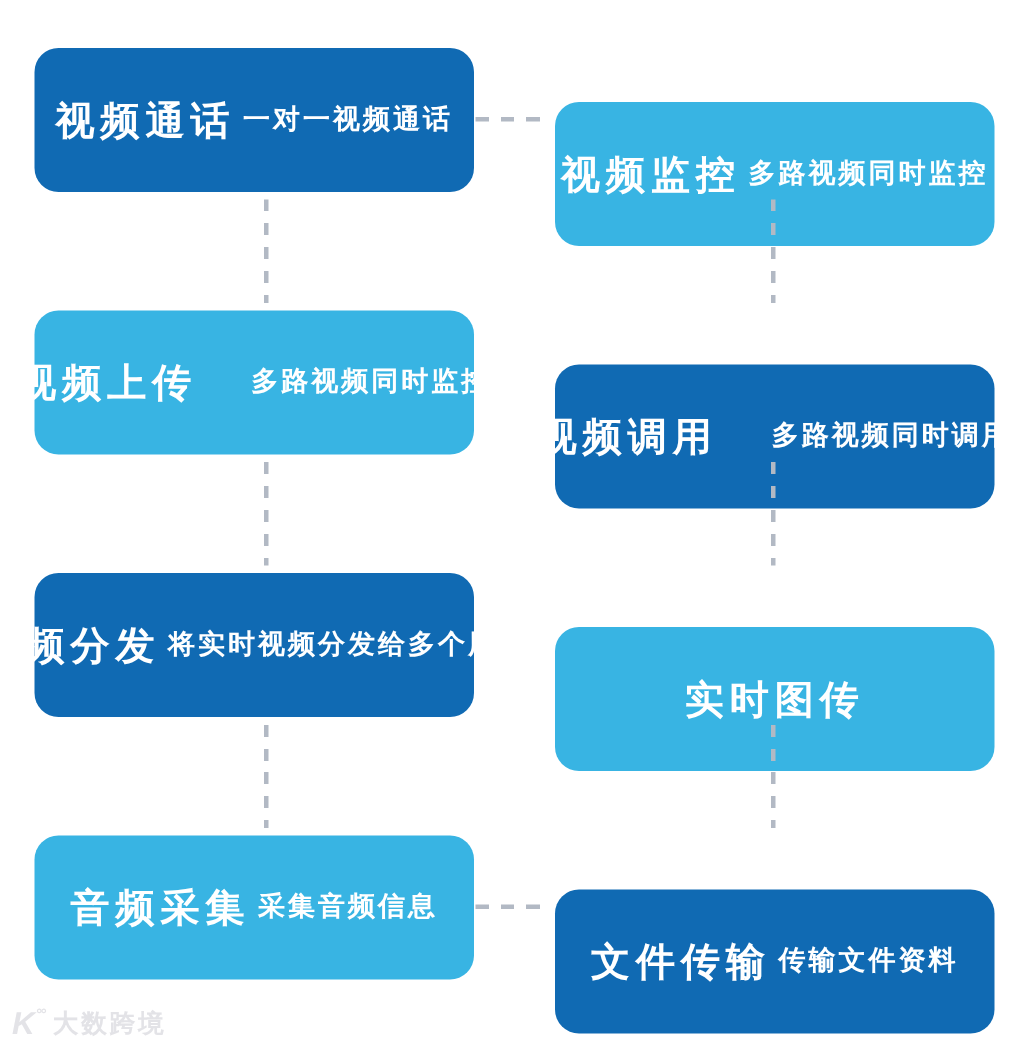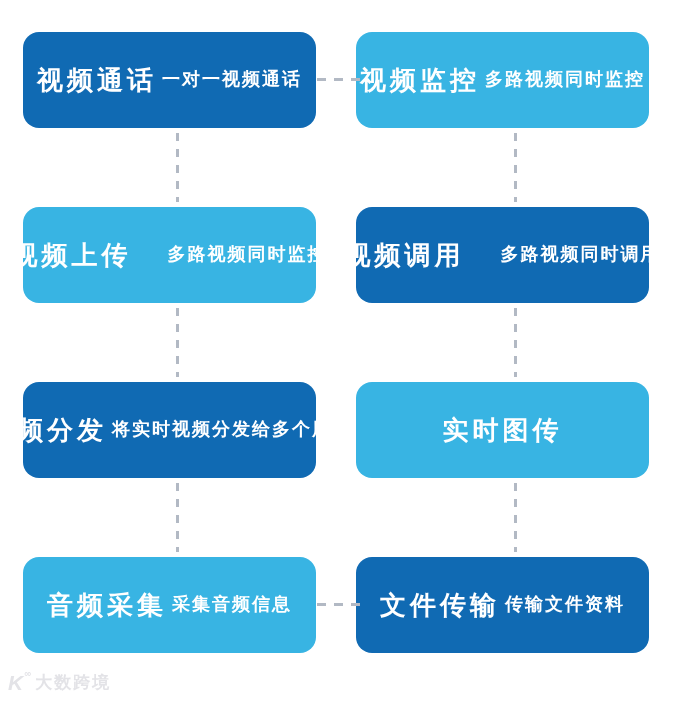--- a/index.html
+++ b/index.html
@@ -35,21 +35,21 @@
     white-space: nowrap;
   }
   .subtitle {
     font-size: 18px;
     font-weight: bold;
     letter-spacing: 2px;
     line-height: 1.2;
     white-space: nowrap;
   }
   .c0 { left: 23px; }
-  .c1 { left: 356px; }
+  .c1 { left: 370px; margin-top: 36px; }
   .r0 { top: 32px; }
   .r1 { top: 207px; gap: 36px; }
   .r2 { top: 382px; }
   .r3 { top: 557px; }
   .hconn {
     position: absolute;
     height: 3px;
     width: 46px;
     background: repeating-linear-gradient(90deg,
       var(--connector, #b2b9c4) 0 9px, transparent 9px 17px);

